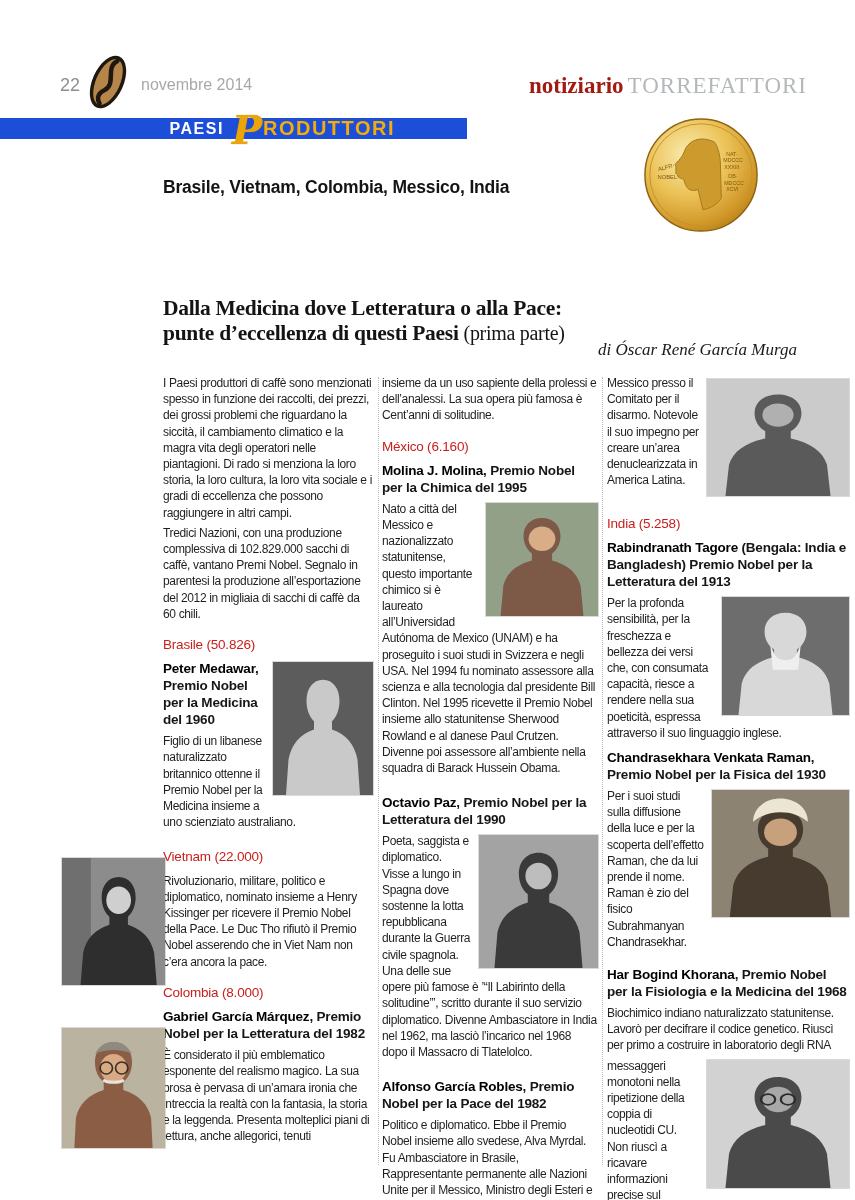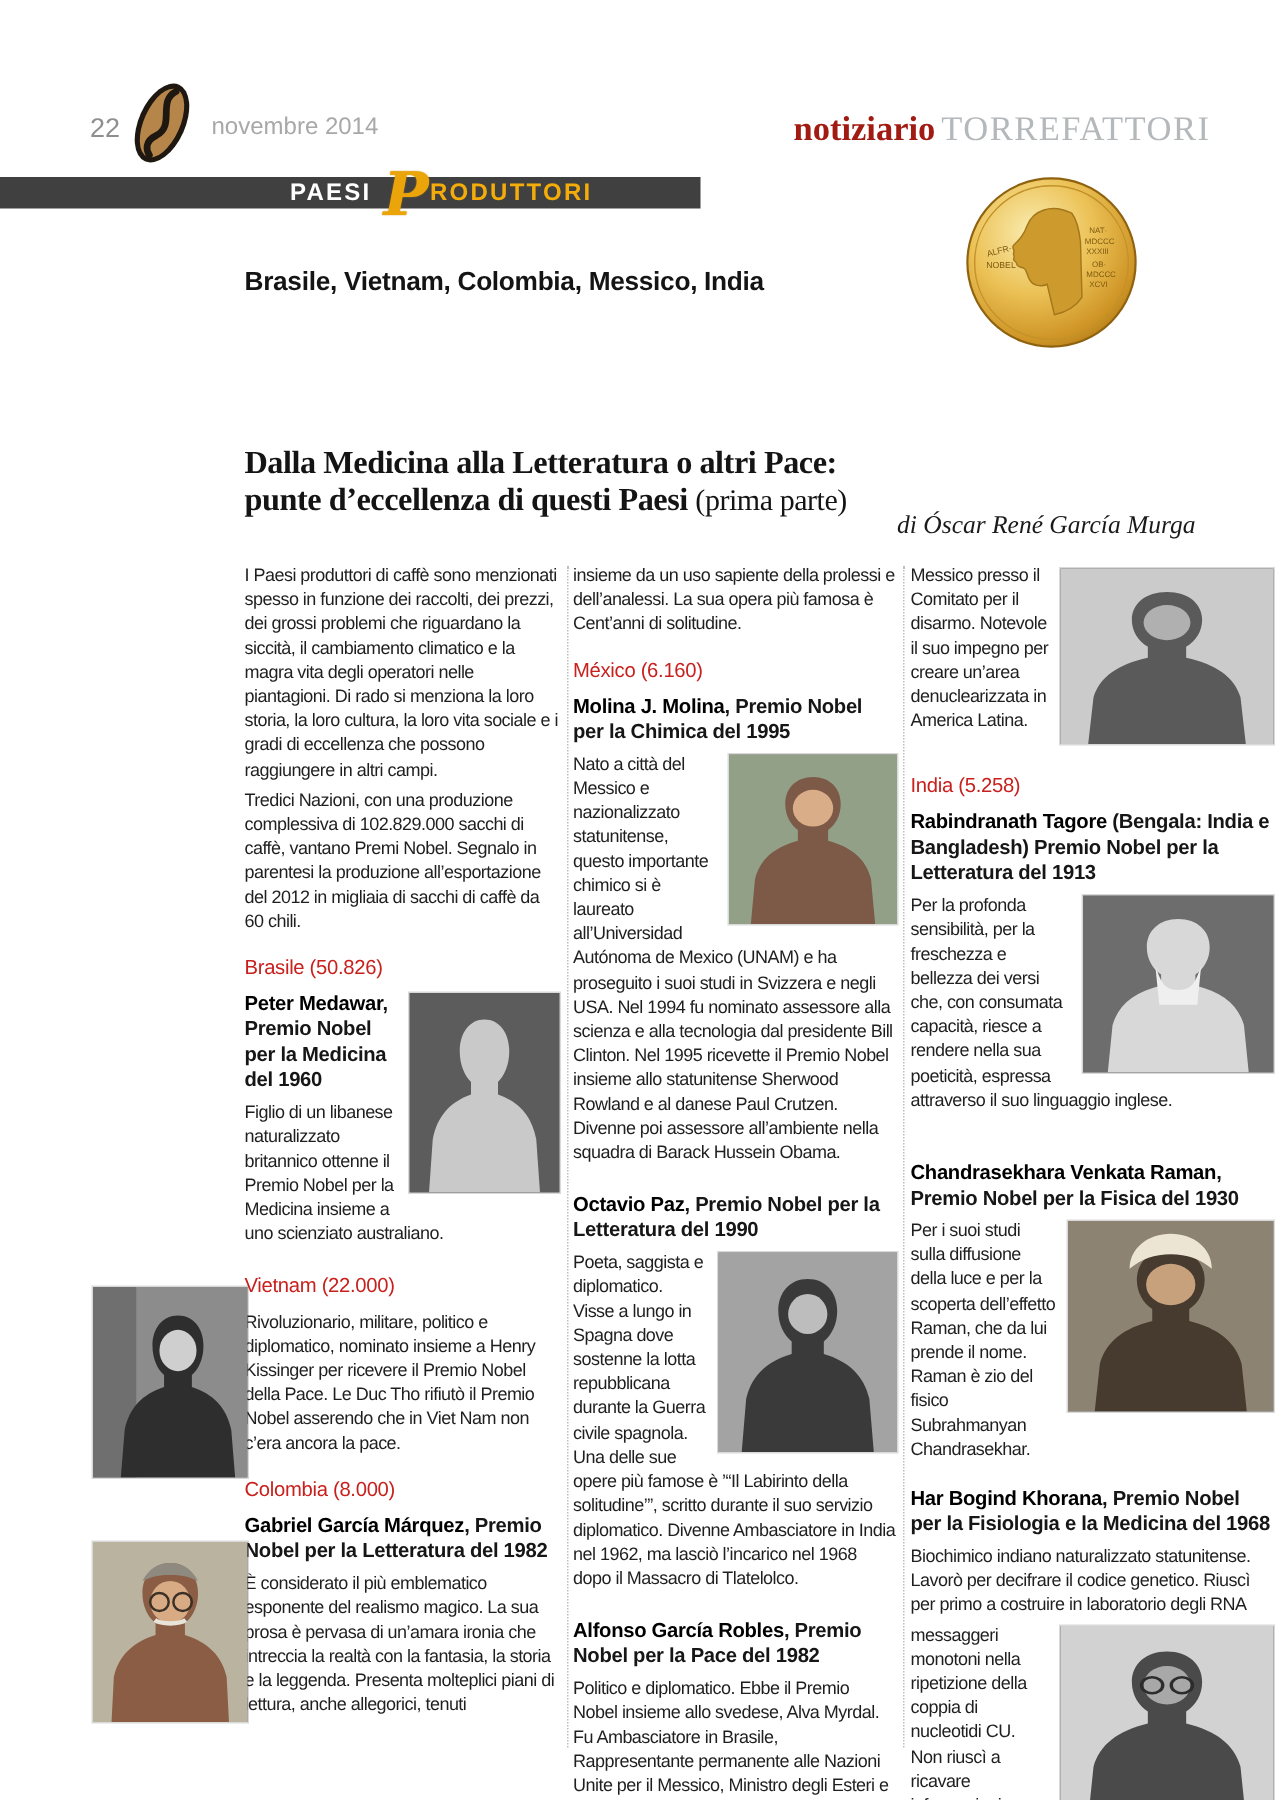--- a/index.html
+++ b/index.html
@@ -13,30 +13,30 @@
   .page-number { position:absolute; left:60px; top:75px; font-size:18px; color:#8f8f8f; }
   .bean { position:absolute; left:86px; top:46px; width:44px; height:72px; }
   .issue-date { position:absolute; left:141px; top:76px; font-size:16px; color:#a8a8a8; }
   .brand { position:absolute; top:73px; right:48px; font-family:"Liberation Serif", serif; font-size:23px;text-align:right; }
   .brand-red { color:#a11b12; font-weight:bold; }
   .brand-gray { color:#b4b8ba; letter-spacing:1px; margin-left:4px; }
 
   
   .banner {
     position:absolute; left:0; top:118px; width:467px; height:21px;
-    background:#404040; display:flex; align-items:center; justify-content:flex-end;
+    background:#1d4ed8; display:flex; align-items:center; justify-content:flex-end;
     padding-right:72px; overflow:visible;
   }
   .banner .paesi { color:#ffffff; font-weight:bold; font-size:16px; letter-spacing:1.5px; }
   .banner .p-script {
     font-family:"DejaVu Serif", serif; font-style:italic; font-weight:bold;
     font-size:40px; color:#eba50b; line-height:0; margin:0 1px 0 8px; position:relative; top:1px;
     text-shadow:0 0 1px #c98e08;
   }
-  .banner .roduttori { color:#f3ac0a; font-weight:bold; font-size:16px; letter-spacing:1.5px; }
+  .banner .roduttori { color:#f3ac0a; font-weight:bold; font-size:20px; letter-spacing:1.5px; }
 
   
   .medal { position:absolute; left:643px; top:117px; width:116px; height:116px; }
   .medal svg { display:block; width:100%; height:100%; }
 
   
   .kicker { position:absolute; left:163px; top:177px; font-size:17.5px; font-weight:bold; color:#141414; letter-spacing:-0.2px; }
   .title { position:absolute; left:161px; top:198px; font-family:"Liberation Serif", serif;
            font-weight:bold; font-size:39px; line-height:45px; color:#9c1b12; letter-spacing:-1px; }
   .deck { position:absolute; left:163px; top:296px; font-family:"Liberation Serif", serif;
@@ -124,21 +124,21 @@
       <text x="83" y="47" font-size="5.5" fill="#7d5a10">MDCCC</text>
       <text x="84" y="54" font-size="5.5" fill="#7d5a10">XXXIII</text>
       <text x="88" y="63" font-size="5.5" fill="#7d5a10">OB·</text>
       <text x="84" y="70" font-size="5.5" fill="#7d5a10">MDCCC</text>
       <text x="86" y="77" font-size="5.5" fill="#7d5a10">XCVI</text>
     </svg>
   </div>
 
   <div class="kicker">Brasile, Vietnam, Colombia, Messico, India</div>
   <div class="deck">
-    <div>Dalla Medicina alla Letteratura o altri Pace:</div>
+    <div>Dalla Medicina dove Letteratura o alla Pace:</div>
     <div><span>punte d’eccellenza di questi Paesi</span><span class="note">(prima parte)</span></div>
   </div>
   <div class="byline">di Óscar René García Murga</div>
 
   <div class="divider div-1"></div>
   <div class="divider div-2"></div>
 
   <div class="columns">
 
     <div class="col c1">
@@ -221,21 +221,21 @@
         <div class="photo fr photo-tagore">
           <svg viewBox="0 0 100 120" preserveAspectRatio="none">
             <rect width="100" height="120" fill="#6d6d6d"></rect>
             <path d="M50 16c-10 0-16.5 8-16.5 19 0 8 3 14.5 7.5 18.5v7.5c-14 4.5-22.5 13-25.5 27L13 120h74l-2.5-32c-3-14-11.5-22.5-25.5-27v-7.5c4.5-4 7.5-10.5 7.5-18.5 0-11-6.5-19-16.5-19z" fill="#d8d8d8"></path>
             <path d="M38 48c3 10 4 16 12 16s9-6 12-16l-2 26H40z" fill="#efefef"></path>
           </svg>
         </div>
         <p>Per la profonda sensibilità, per la freschezza e bellezza dei versi che, con consumata capacità, riesce a rendere nella sua poeticità, espressa attraverso il suo linguaggio inglese.</p>
       </div>
 
-      <div class="entry" style="margin-top:28px;">
+      <div class="entry" style="margin-top:4px;">
         <h4 class="entry-h"><span class="nm">Chandrasekhara Venkata Raman</span><span class="rest">, Premio Nobel per la Fisica del 1930</span></h4>
         <div class="photo fr photo-raman">
           <svg viewBox="0 0 100 120" preserveAspectRatio="none">
             <rect width="100" height="120" fill="#8d8372"></rect>
             <path d="M50 18c-10 0-16.5 8-16.5 19 0 8 3 14.5 7.5 18.5v7.5c-14 4.5-22.5 13-25.5 27L13 120h74l-2.5-30c-3-14-11.5-22.5-25.5-27v-7.5c4.5-4 7.5-10.5 7.5-18.5 0-11-6.5-19-16.5-19z" fill="#473a2e"></path>
             <ellipse cx="50" cy="40" rx="12" ry="13" fill="#c7a07c"></ellipse>
             <path d="M30 30c0-13 9-22 20-22s20 9 20 22c-6-6-12-9-20-9s-14 3-20 9z" fill="#ece5d4"></path>
           </svg>
         </div>
         <p>Per i suoi studi sulla diffusione della luce e per la scoperta dell’effetto Raman, che da lui prende il nome. Raman è zio del fisico Subrahmanyan Chandrasekhar.</p>

